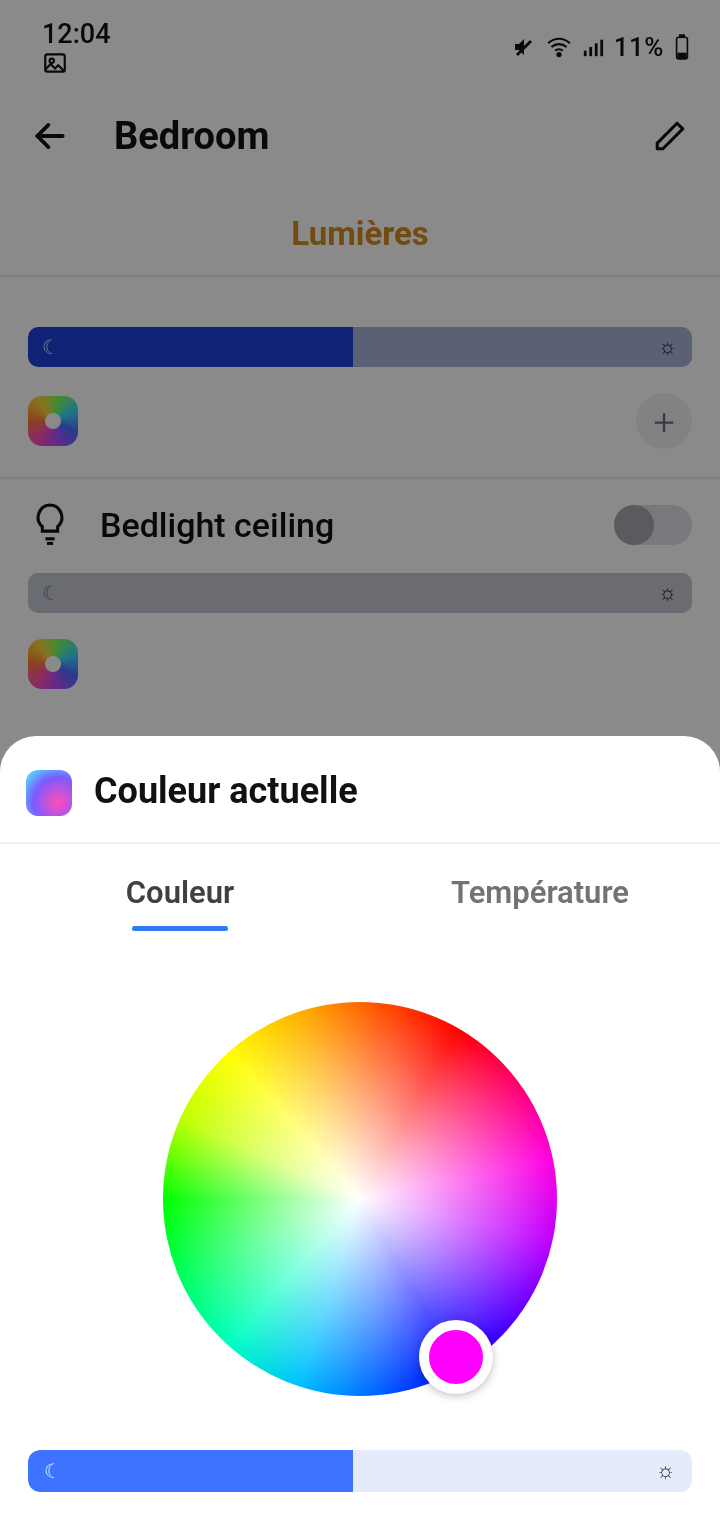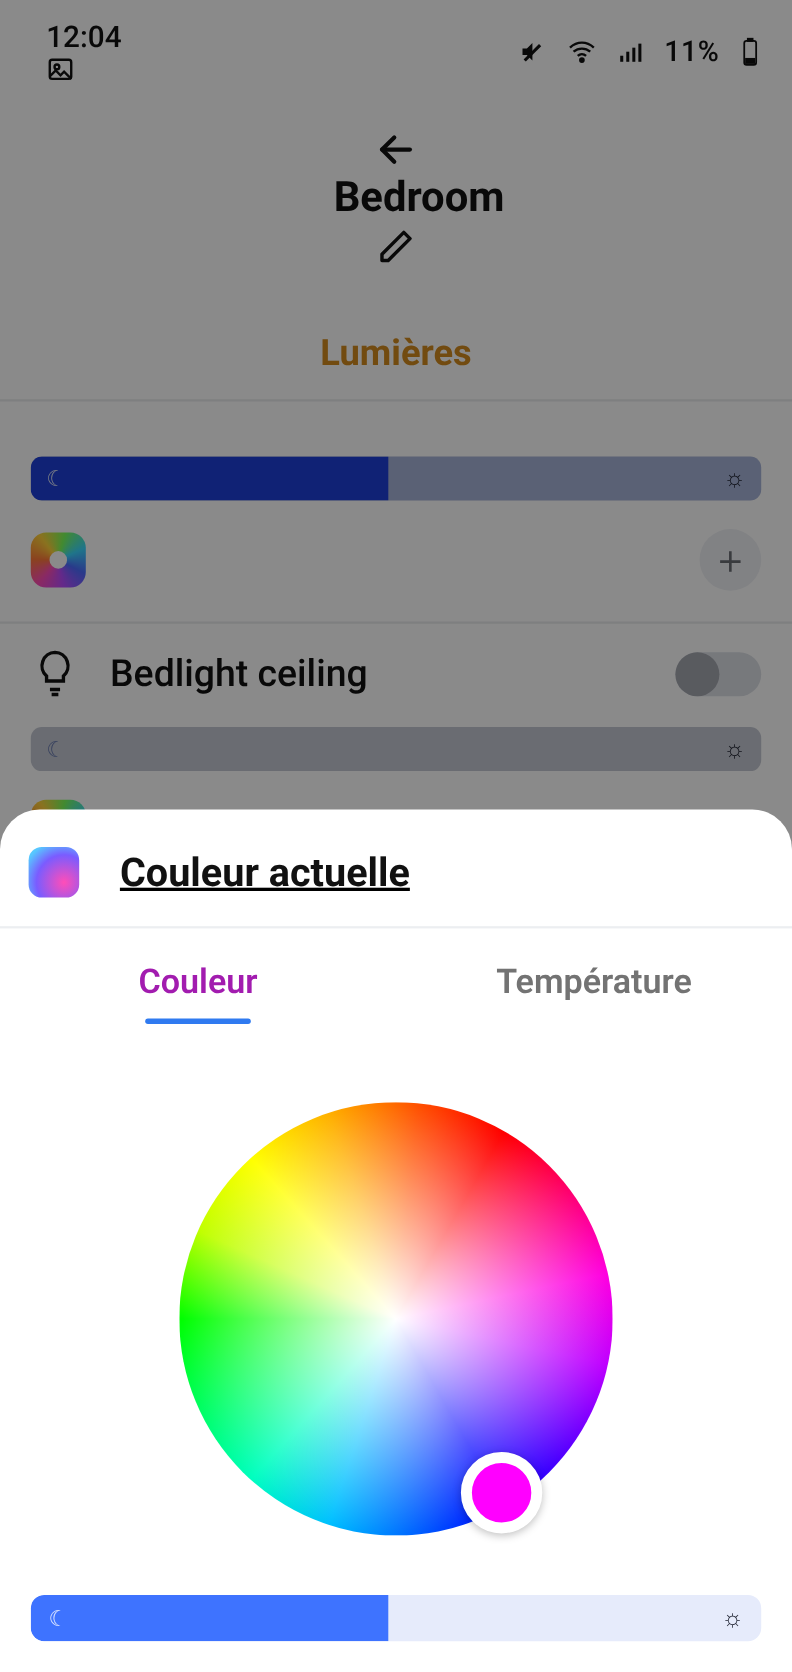--- a/index.html
+++ b/index.html
@@ -21,28 +21,27 @@
 
   .status-bar {
     display: flex;
     justify-content: space-between;
     align-items: center;
     padding: 18px 30px 8px 42px;
     font-size: 27px;
     font-weight: 500;
     color: #111;
   }
-  .status-right { display: flex; align-items: center; gap: 20px; font-size: 26px; }
+  .status-right { display: flex; align-items: center; gap: 10px; font-size: 26px; }
   .status-right .pct { font-weight: 500; letter-spacing: 0.5px;}
 
   .header {
     display: flex;
     align-items: center;
     padding: 30px 28px 28px;
-    flex-direction: column;
   }
   .header .back {
     width: 44px; height: 44px;
     display: flex; align-items: center; justify-content: center;
   }
   .header .title {
     font-size: 38px;
     font-weight: 700;
     margin-left: 42px;
     flex: 1;
@@ -156,23 +155,22 @@
   .sheet {
     position: absolute;
     left: 0; right: 0; bottom: 0;
     top: 736px;
     background: #fff;
     border-radius: 36px 36px 0 0;
     display: flex;
     flex-direction: column;
   }
   .sheet-header {
-    display: flex; align-items: center; gap: 37px;
+    display: flex; align-items: flex-start; gap: 22px;
     padding: 34px 26px 26px;
-    text-decoration: underline;
   }
   .sheet-header .swatch {
     width: 46px; height: 46px; border-radius: 12px;
     background: radial-gradient(circle at 70% 70%, #ff4db8, #7a5cff 55%, #57c8ff 85%);
   }
   .sheet-title {
     font-size: 36px; font-weight: 700; color: #111;
   }
   .sheet-divider { height: 2px; background: #eceef1; }
 
@@ -181,21 +179,21 @@
   }
   .tab {
     flex: 1;
     padding: 30px 0 20px;
     text-align: center;
     font-size: 31px;
     font-weight: 600;
     color: #737373;
     position: relative;
   }
-  .tab.active { color: #a21caf; }
+  .tab.active { color: #404040; }
   .tab.active::after {
     content: "";
     position: absolute;
     left: 50%; transform: translateX(-50%);
     bottom: 0;
     width: 96px; height: 5px;
     background: #2f7af0;
     border-radius: 3px;
   }
 

